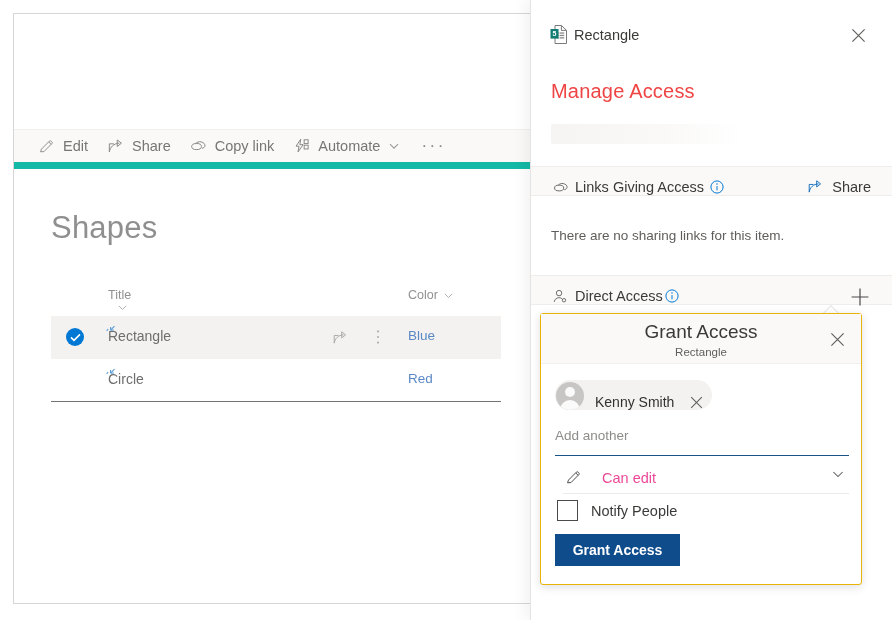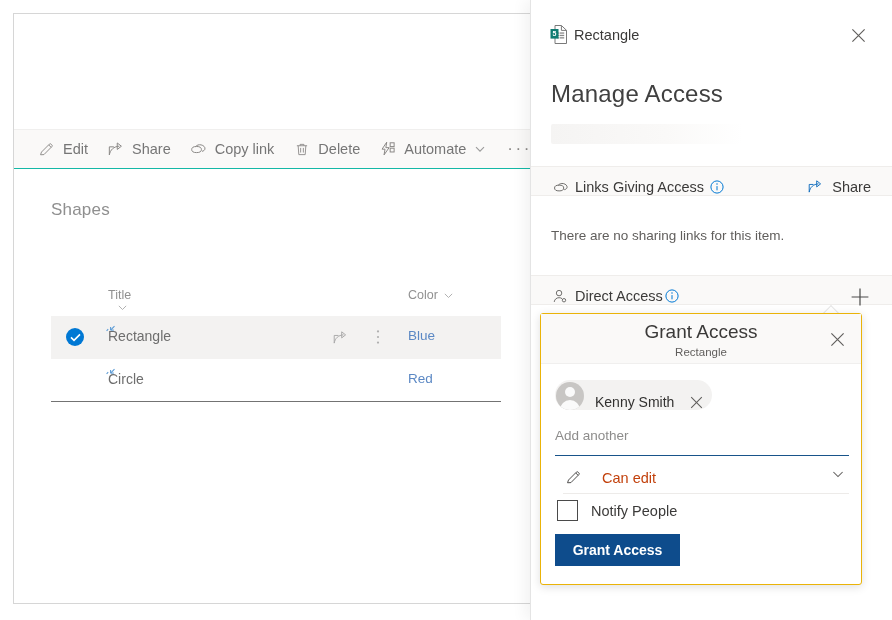--- a/index.html
+++ b/index.html
@@ -4,29 +4,29 @@
 <style>
   html,body{margin:0;padding:0;background:#ffffff;}
   body{width:892px;height:620px;overflow:hidden;font-family:"Liberation Sans","DejaVu Sans",sans-serif;-webkit-font-smoothing:antialiased;}
 
   #root{position:relative;width:892px;height:620px;background:#fff;}
 
   
   .window{position:absolute;left:13px;top:13px;width:866px;height:591px;border:1px solid #d6d6d6;background:#fff;box-sizing:border-box;overflow:hidden;}
 
   
-  .cmdbar{position:absolute;left:0;top:115px;width:864px;height:40px;background:#faf9f8;border-top:1px solid #f0efee;border-bottom:1px solid #14b8a6;box-sizing:border-box;display:flex;align-items:center;padding-left:14px;}
+  .cmdbar{position:absolute;left:0;top:115px;width:864px;height:40px;background:#faf9f8;border-top:1px solid #f0efee;border-bottom:7px solid #14b8a6;box-sizing:border-box;display:flex;align-items:center;padding-left:14px;}
   .cmd{display:flex;align-items:center;height:40px;padding:0 9px;color:#767676;font-size:14.5px;cursor:default;white-space:nowrap;}
   .cmd .glyph{display:inline-flex;width:19px;height:19px;align-items:center;justify-content:center;margin-right:7px;color:#8a8886;}
   .cmd .glyph svg{display:block;}
   .cmd .chev{margin-left:8px;color:#9b9b9b;display:inline-flex;}
   .cmd.ellipsis{letter-spacing:2.5px;font-size:17px;color:#8a8886;padding:0 12px;}
 
   
-  .page-title{position:absolute;left:37px;top:186px;font-size:17px;color:#8f8f8f;font-weight:300;letter-spacing:.2px;}
+  .page-title{position:absolute;left:37px;top:196px;font-size:31px;color:#8f8f8f;font-weight:300;letter-spacing:.2px;}
 
   .listhdr{position:absolute;left:37px;top:274px;width:450px;height:24px;}
   .listhdr .col{position:absolute;font-size:12.5px;color:#919191;display:flex;align-items:center;}
   .listhdr .col .sortchev{margin-left:5px;color:#aaa;display:inline-flex;}
   .col-title{left:57px;top:0;flex-direction:column;}
   .col-color{left:357px;top:0;}
 
   .rows{position:absolute;left:37px;top:302px;width:450px;}
   .row{position:relative;height:43px;border-bottom:1px solid #737373;box-sizing:border-box;}
   .row.sel{background:#f3f2f1;border-bottom:1px solid #f3f2f1;}
@@ -39,21 +39,21 @@
   .row .act-share{left:279px;}
   .row .act-more{left:317px;font-size:15px;letter-spacing:0;line-height:8px;color:#b0b0b0;}
   .row .rcolor{position:absolute;left:357px;top:12px;font-size:13.5px;color:#5b88c4;}
 
   
   .panel{position:absolute;left:530px;top:0;width:362px;height:620px;background:#fff;border-left:1px solid #e4e4e4;box-shadow:-5px 0 14px rgba(0,0,0,.055);box-sizing:border-box;overflow:hidden;}
   .panel-head{position:absolute;left:0;top:0;width:100%;height:56px;}
   .panel-fileicon{position:absolute;left:19px;top:25px;width:17px;height:19px;}
   .panel-filename{position:absolute;left:43px;top:27px;font-size:14.5px;color:#3b3a39;}
   .panel-close{position:absolute;right:24px;top:25px;width:20px;height:20px;color:#605e5c;display:flex;align-items:center;justify-content:center;}
-  .panel-h1{position:absolute;left:20px;top:80px;font-size:24px;font-weight:300;color:#404040;letter-spacing:.2px;}
+  .panel-h1{position:absolute;left:20px;top:80px;font-size:20px;font-weight:300;color:#ef4444;letter-spacing:.2px;}
   .shimmer{position:absolute;left:20px;top:124px;width:192px;height:20px;background:linear-gradient(90deg,#f5f4f3,#faf9f8 60%,#fff);border-radius:2px;}
 
   .sec-head{position:absolute;left:0;width:362px;height:30px;background:#faf9f8;border-top:1px solid #efedeb;border-bottom:1px solid #efedeb;box-sizing:border-box;}
   .sec-head .sicon{position:absolute;left:20px;top:11px;width:18px;height:18px;color:#605e5c;display:flex;align-items:center;justify-content:center;}
   .sec-head .stext{position:absolute;left:44px;top:12px;font-size:14.5px;color:#3b3a39;}
   .sec-head .infoi{position:absolute;top:12px;width:15px;height:15px;color:#0078d4;display:flex;align-items:center;justify-content:center;}
   .sec-head .sright{position:absolute;right:22px;top:11px;display:flex;align-items:center;color:#3b3a39;font-size:14.5px;}
   .sec-head .sright .rglyph{margin-right:8px;color:#0f6cbd;display:inline-flex;}
   .plusbtn{position:absolute;right:20px;top:8px;width:26px;height:26px;display:flex;align-items:center;justify-content:center;color:#4a4a4a;font-size:25px;font-weight:300;line-height:1;}
 
@@ -76,21 +76,21 @@
   .pill .avatar .head{position:absolute;left:9px;top:5px;width:10px;height:10px;border-radius:50%;background:#fafafa;}
   .pill .avatar .body{position:absolute;left:4px;top:18px;width:20px;height:14px;border-radius:10px 10px 0 0;background:#fafafa;}
   .pill .pname{font-size:14px;color:#323130;margin-left:11px;}
   .pill .prm{margin-left:14px;width:16px;height:16px;color:#605e5c;display:flex;align-items:center;justify-content:center;}
 
   .addinput{position:absolute;left:14px;top:112px;width:294px;height:30px;border-bottom:1.6px solid #18548a;box-sizing:border-box;}
   .addinput .ph{position:absolute;left:0;top:2px;font-size:13.5px;color:#8d8c8b;}
 
   .permrow{position:absolute;left:22px;top:148px;width:286px;height:32px;border-bottom:1px solid #edebe9;box-sizing:border-box;display:flex;align-items:center;}
   .permrow .pedit{width:20px;height:20px;color:#3b3a39;display:flex;align-items:center;justify-content:center;}
-  .permrow .plabel{margin-left:19px;font-size:14.5px;color:#c2410c;}
+  .permrow .plabel{margin-left:19px;font-size:14.5px;color:#ec4899;}
   .permrow .pchev{position:absolute;right:4px;top:5px;color:#605e5c;display:flex;}
 
   .notify{position:absolute;left:16px;top:186px;display:flex;align-items:center;}
   .notify .box{width:21px;height:21px;border:1.4px solid #4a4a4a;background:#fff;box-sizing:border-box;}
   .notify .nlabel{margin-left:13px;font-size:14.5px;color:#3b3a39;}
 
   .grantbtn{position:absolute;left:14px;top:220px;width:125px;height:32px;background:#0e4c8c;color:#fff;font-size:14px;font-weight:bold;display:flex;align-items:center;justify-content:center;border:none;font-family:inherit;}
 
   
   .ghost{position:absolute;opacity:.06;pointer-events:none;}
@@ -130,31 +130,20 @@
       <div class="cmd">
         <span class="glyph">
           <svg width="18" height="18" viewBox="0 0 20 20" fill="none" stroke="currentColor" stroke-width="1.1">
             <ellipse cx="8.4" cy="10.6" rx="5.4" ry="3.4"></ellipse>
             <path d="M7.4 7.3c1.3-1.6 3.6-2.4 6-1.9 2.9.6 4.8 2.7 4.3 4.7-.3 1.3-1.6 2.2-3.3 2.5"></path>
           </svg>
         </span>
         <span>Copy link</span>
       </div>
 
-      <div class="cmd">
-        <span class="glyph">
-          <svg width="16" height="17" viewBox="0 0 20 20" fill="none" stroke="currentColor" stroke-width="1.1">
-            <path d="M3.6 5.3h12.8"></path>
-            <path d="M5.2 5.3l.8 11.1h8l.8-11.1"></path>
-            <path d="M7.6 5.3V3.6h4.8v1.7"></path>
-            <path d="M8.3 8v5.8M11.7 8v5.8"></path>
-          </svg>
-        </span>
-        <span>Delete</span>
-      </div>
 
       <div class="cmd">
         <span class="glyph">
           <svg width="18" height="18" viewBox="0 0 20 20" fill="none" stroke="currentColor" stroke-width="1.1">
             <path d="M8.6 2.4L3.4 10.2h3.3l-1.1 6.4 5.6-8.1H7.6z"></path>
             <rect x="12.4" y="3.1" width="4.4" height="4.2"></rect>
             <rect x="12.4" y="9.1" width="4.4" height="4.2"></rect>
           </svg>
         </span>
         <span>Automate</span>

